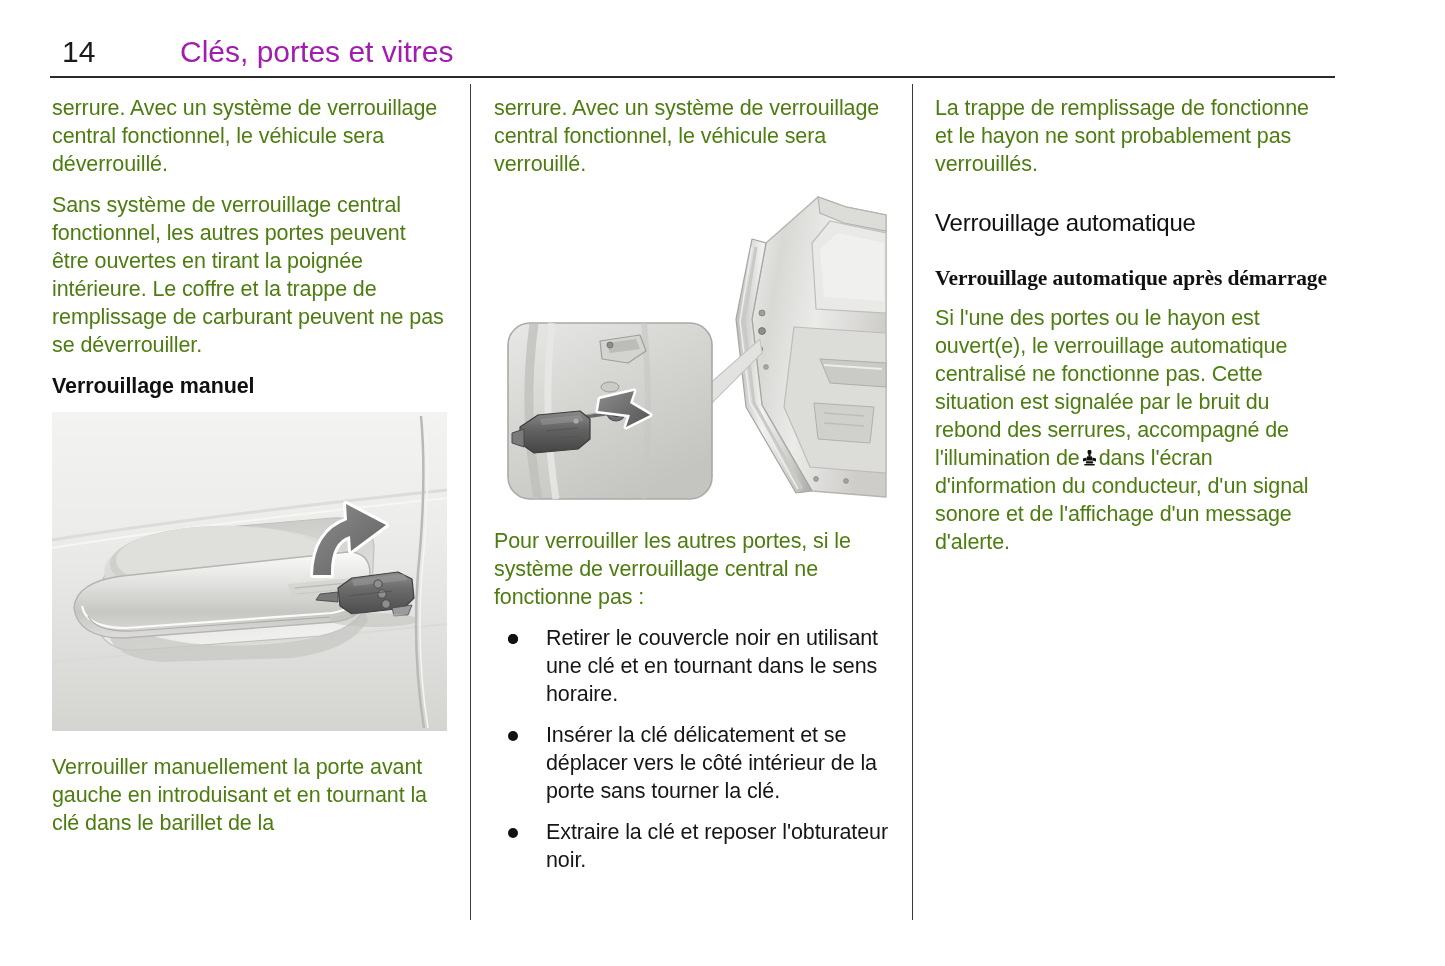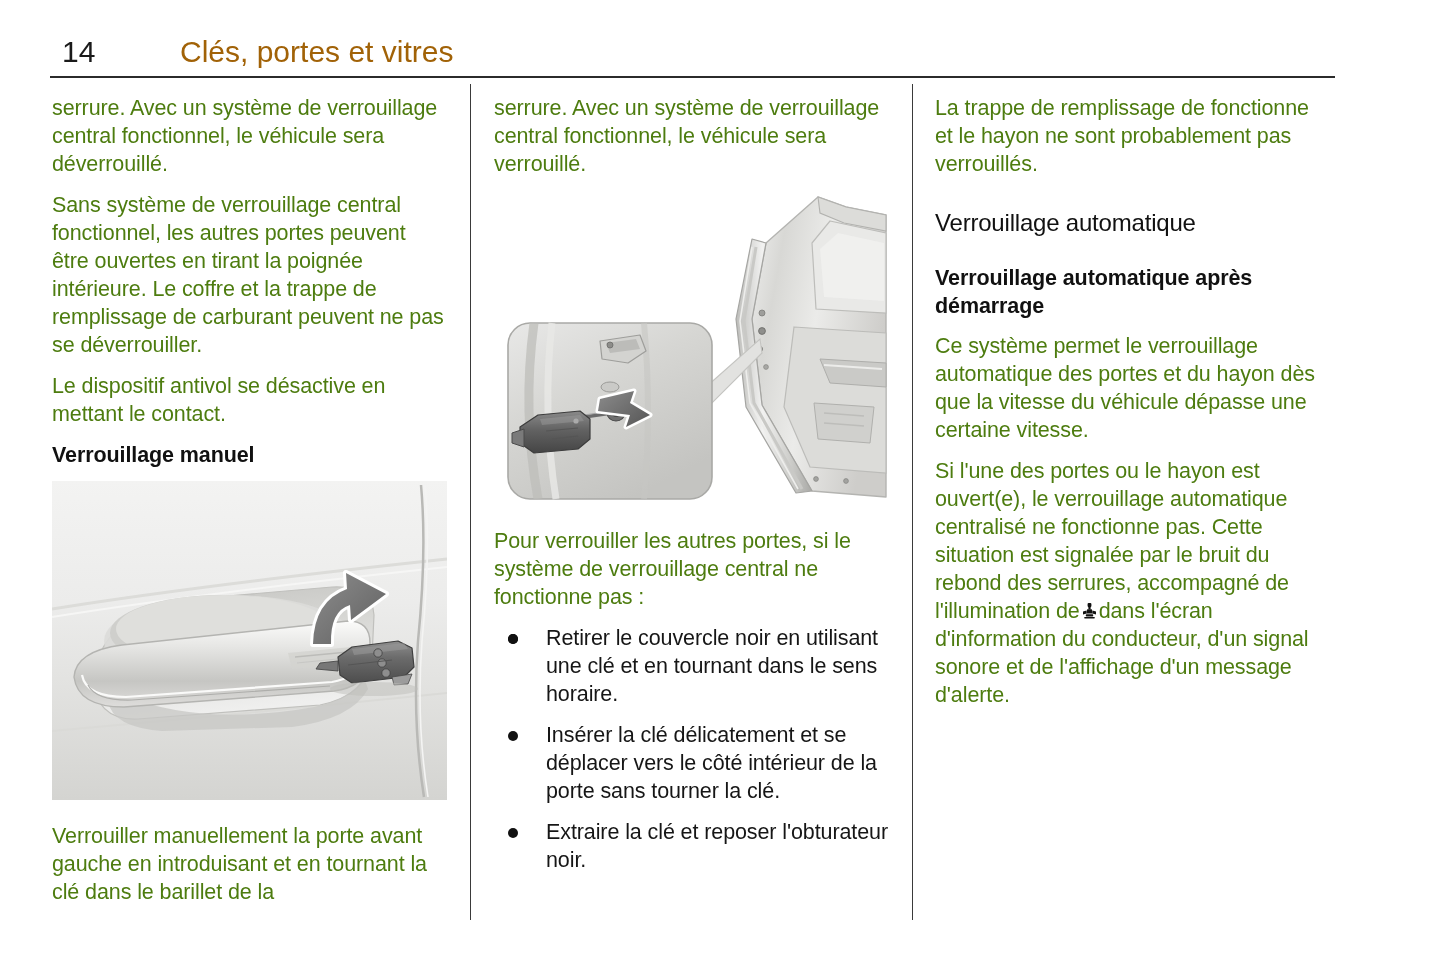--- a/index.html
+++ b/index.html
@@ -35,21 +35,21 @@
     line-height: 36px;
     color: #1a1a1a;
   }
   .page-chapter-title {
     position: absolute;
     left: 118px;
     top: 0;
     font-size: 30px;
     font-weight: normal;
     line-height: 36px;
-    color: #a16207;
+    color: #a21caf;
     white-space: nowrap;
   }
   .header-rule {
     position: absolute;
     left: 50px;
     top: 76px;
     width: 1285px;
     height: 2px;
     background: #2b2b2b;
   }
@@ -98,20 +98,21 @@
     margin: 0 0 12px 0;
     font-size: 21.5px;
     font-weight: bold;
     line-height: 28px;
     letter-spacing: -0.1px;
     color: #111111;
   }
 
   h3.sub-heading.tight {
     margin-top: 8px;
+    font-family: Liberation Serif, serif;
   }
 
   
   ul.bullet-list {
     margin: 8px 0 0 0;
     padding: 0;
     list-style: none;
   }
   ul.bullet-list li {
     position: relative;
@@ -165,21 +166,20 @@
 
 <div class="col-divider d1"></div>
 <div class="col-divider d2"></div>
 
 <div class="column col1">
 
   <p class="body-text">serrure. Avec un système de verrouillage central fonctionnel, le véhicule sera déverrouillé.</p>
 
   <p class="body-text">Sans système de verrouillage central fonctionnel, les autres portes peuvent être ouvertes en tirant la poignée intérieure. Le coffre et la trappe de remplissage de carburant peuvent ne pas se déverrouiller.</p>
 
-  <p class="body-text">Le dispositif antivol se désactive en mettant le contact.</p>
 
   <h3 class="sub-heading">Verrouillage manuel</h3>
 
   <div class="figure fig1-wrap">
     <svg width="395" height="319" viewBox="0 0 395 319" xmlns="http://www.w3.org/2000/svg">
       <defs>
         <linearGradient id="bodyPanel" x1="0" y1="0" x2="0" y2="1">
           <stop offset="0%" stop-color="#f3f3f2"></stop>
           <stop offset="38%" stop-color="#ececeb"></stop>
           <stop offset="62%" stop-color="#e3e3e1"></stop>
@@ -380,21 +380,20 @@
 </div>
 
 <div class="column col3">
 
   <p class="body-text">La trappe de remplissage de fonctionne et le hayon ne sont probablement pas verrouillés.</p>
 
   <h2 class="section-heading">Verrouillage automatique</h2>
 
   <h3 class="sub-heading tight">Verrouillage automatique après démarrage</h3>
 
-  <p class="body-text">Ce système permet le verrouillage automatique des portes et du hayon dès que la vitesse du véhicule dépasse une certaine vitesse.</p>
 
   <p class="body-text"><span>Si l'une des portes ou le hayon est ouvert(e), le verrouillage automatique centralisé ne fonctionne pas. Cette situation est signalée par le bruit du rebond des serrures, accompagné de l'illumination de</span><span class="inline-glyph"><svg width="15" height="19" viewBox="0 0 15 19" xmlns="http://www.w3.org/2000/svg">
 
         <rect x="5.6" y="1" width="3.8" height="4.2" rx="1.1" fill="#111111"></rect>
         <rect x="6.4" y="4.4" width="2.2" height="3" fill="#111111"></rect>
         <path d="M5.2 7.2 L9.8 7.2 L10.6 11.4 L4.4 11.4 Z" fill="#111111"></path>
         <path d="M4.6 8.4 L1.0 9.6 L1.0 12.6 L4.6 11.6 Z" fill="#111111"></path>
         <path d="M10.4 8.4 L14.0 9.6 L14.0 12.6 L10.4 11.6 Z" fill="#111111"></path>
         <rect x="3.8" y="12.2" width="7.4" height="2.2" rx="0.7" fill="#111111"></rect>
         <rect x="2.2" y="14.9" width="10.6" height="1.5" rx="0.6" fill="#111111"></rect>

